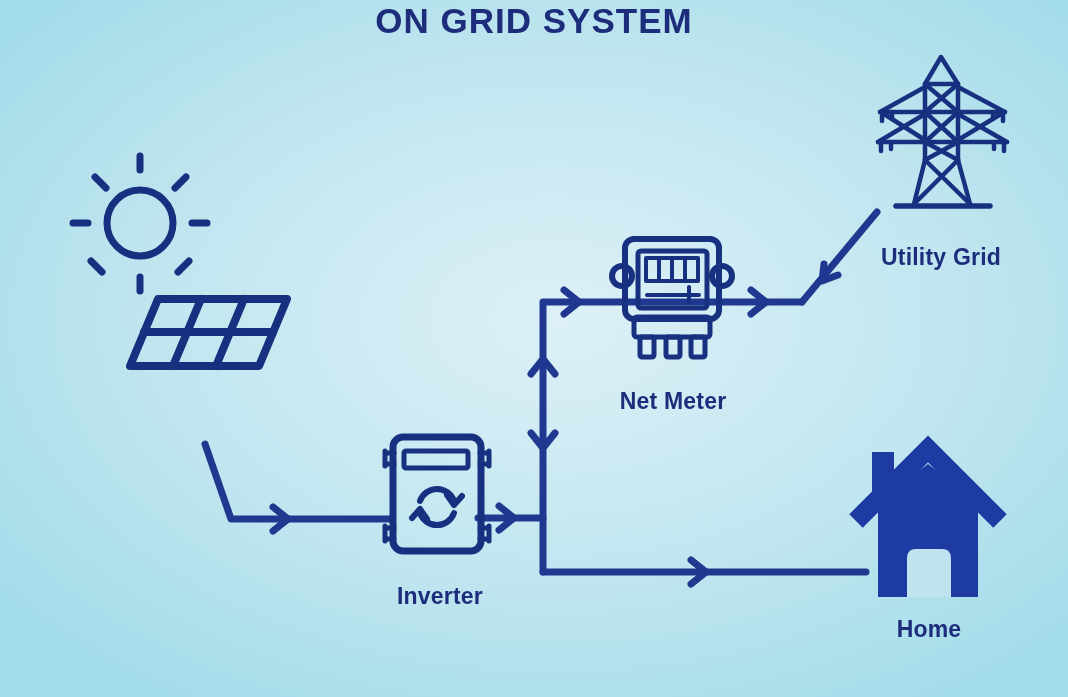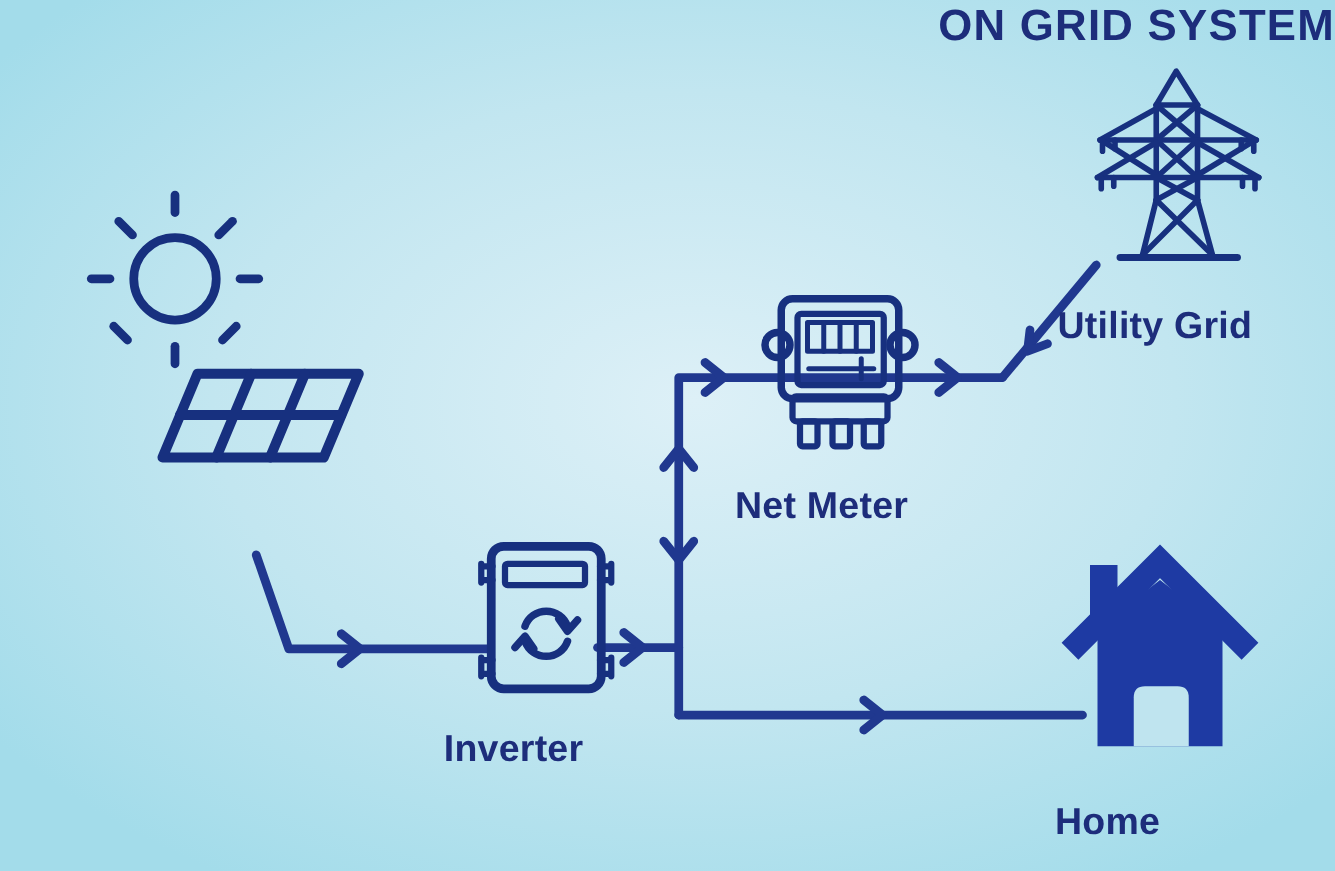--- a/index.html
+++ b/index.html
@@ -14,32 +14,32 @@
   }
   html,body{margin:0;padding:0;}
   body{
     width:1068px;height:697px;overflow:hidden;position:relative;
     font-family:"Liberation Sans",sans-serif;
     background:radial-gradient(ellipse 700px 450px at 52% 46%,var(--background-center) 0%,#c2e6f0 55%,var(--background-edge) 100%);
   }
   .stage{position:absolute;inset:0;}
   svg{position:absolute;left:0;top:0;}
   .page-title{
-    position:absolute;left:0;right:0;top:1px;text-align:right;
+    position:absolute;left:0;right:0;top:1px;text-align:center;
     font-size:35px;font-weight:800;letter-spacing:1px;color:var(--text);
   }
   .node-label{
-    position:absolute;text-align:left;font-size:30px;font-weight:800;
+    position:absolute;text-align:center;font-size:23px;font-weight:800;
     color:var(--text);letter-spacing:0.2px;
   }
   .lbl-solar{left:96px;top:403px;width:170px;}
   .lbl-inverter{left:355px;top:583px;width:170px;}
   .lbl-netmeter{left:588px;top:388px;width:170px;}
   .lbl-utility{left:846px;top:244px;width:190px;}
-  .lbl-home{left:844px;top:616px;width:170px;margin-top:25px;}
+  .lbl-home{left:844px;top:616px;width:170px;}
   .wire{stroke:var(--line);stroke-width:7;fill:none;stroke-linecap:round;stroke-linejoin:round;}
   .ic{stroke:var(--icon);fill:none;stroke-linecap:round;stroke-linejoin:round;}
 </style>
 </head>
 <body>
 
 <div class="stage">
 
   <div class="page-title">ON GRID SYSTEM</div>
 

